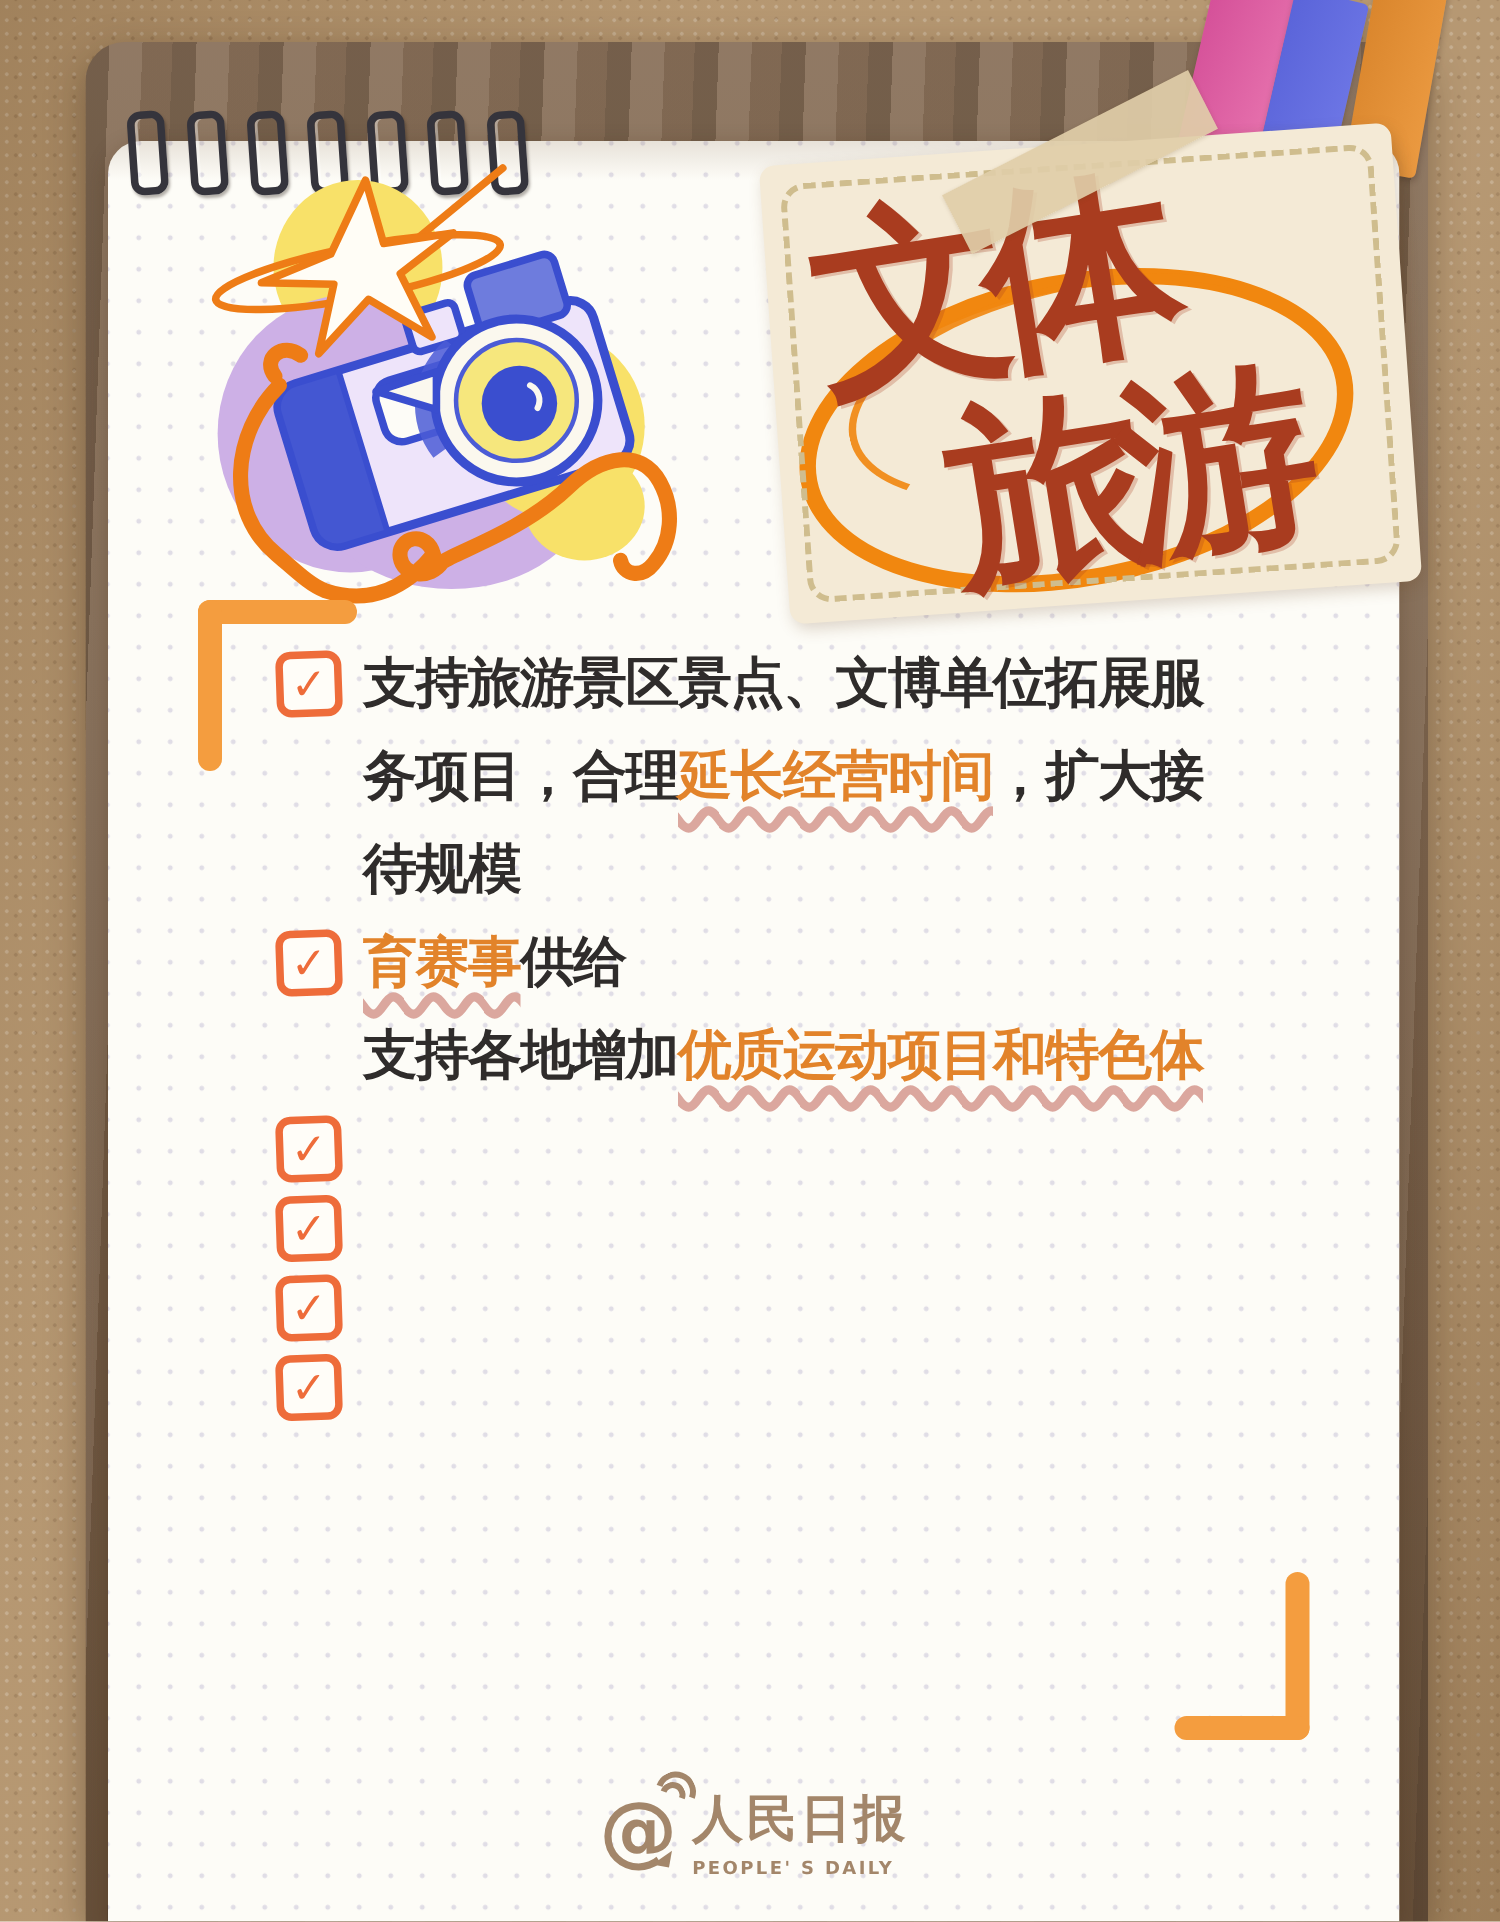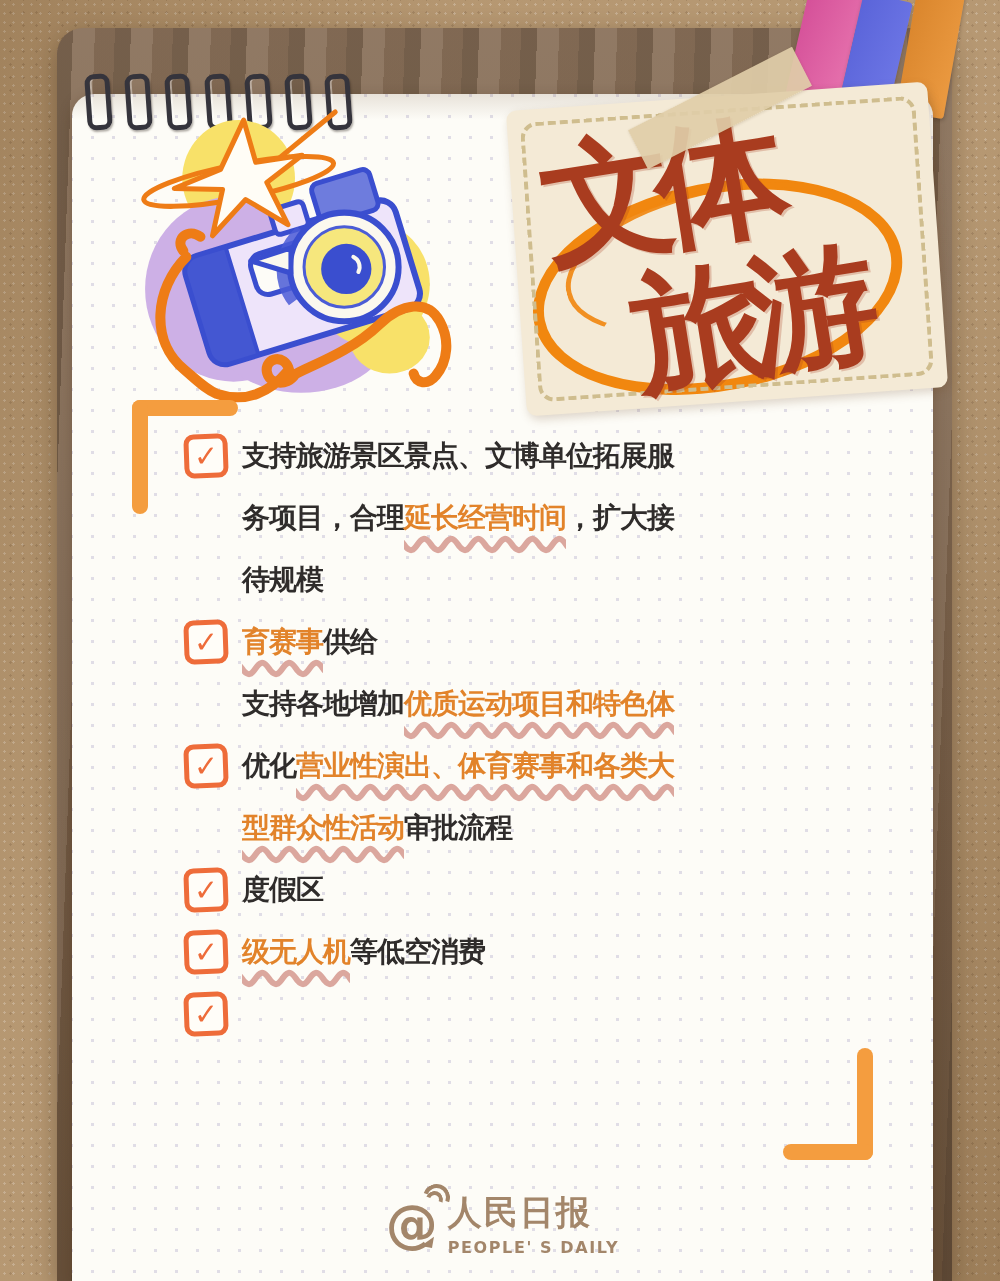--- a/index.html
+++ b/index.html
@@ -84,21 +84,21 @@
 
   
   .checklist{left:184px;top:425px;width:720px;}
   .item{display:flex;gap:14px;align-items:flex-start;}
   .checkbox{
     flex:0 0 auto;width:44px;height:44px;box-sizing:border-box;margin-top:9px;
     border:5px solid #ee6c3a;border-radius:10px;background:#fffdf8;
     color:#ee6c3a;font-size:29px;line-height:34px;text-align:center;font-weight:900;
     transform:rotate(-2deg);
   }
-  .item-text{font-size:28px;font-weight:800;color:#2f2c2b;letter-spacing:-1px;}
+  .item-text{font-size:36px;font-weight:800;color:#2f2c2b;letter-spacing:-1px;}
   .line{height:62px;line-height:62px;white-space:nowrap;}
   .hl{
     color:#e2832a;
     text-decoration-line:underline;
     text-decoration-style:wavy;
     text-decoration-color:#dba79e;
     text-decoration-thickness:6px;
     text-underline-offset:10px;
   }
 
@@ -107,21 +107,21 @@
   .logo{left:72px;width:861px;}
   .logo-at{position:relative;font-size:52px;font-weight:900;line-height:1;}
   .arc{position:absolute;border:4px solid #a3866a;border-radius:50%;
     border-bottom-color:transparent;border-left-color:transparent;transform:rotate(-25deg);}
   .arc1{width:9px;height:9px;right:-5px;top:-7px;}
   .arc2{width:19px;height:19px;right:-12px;top:-14px;}
   .beak{position:absolute;right:-2px;bottom:-6px;width:0;height:0;
     border:8px solid transparent;border-top-color:#a3866a;transform:rotate(-35deg);}
   .logo-col{display:flex;flex-direction:column;}
   .logo-cn{font-size:34px;font-weight:900;letter-spacing:2px;}
-  .logo-en{font-size:16px;font-weight:700;letter-spacing:1.6px;margin-top:2px;}
+  .logo-en{font-size:12px;font-weight:700;letter-spacing:1.6px;margin-top:2px;}
 
   .camera{left:138px;top:108px;}
 </style>
 </head>
 <body>
 
 <div class="abs board"></div>
 
 <div class="abs tab tab-pink"></div>
 <div class="abs tab tab-blue"></div>
@@ -191,35 +191,29 @@
     </div>
     <div class="item">
       <span class="checkbox">✓</span>
       <div class="item-text">
         <div class="line"><span class="hl">育赛事</span><span>供给</span></div>
         <div class="line"><span>支持各地增加</span><span class="hl">优质运动项目和特色体</span></div>
       </div>
     </div>
     <div class="item">
       <span class="checkbox">✓</span>
-      <div class="item-text">
-        <div class="line"><span>优化</span><span class="hl">营业性演出、体育赛事和各类大</span></div>
-        <div class="line"><span class="hl">型群众性活动</span><span>审批流程</span></div>
-      </div>
-    </div>
-    <div class="item">
-      <span class="checkbox">✓</span>
-      <div class="item-text">
-        <div class="line"><span>度假区</span></div>
-      </div>
-    </div>
-    <div class="item">
-      <span class="checkbox">✓</span>
-      <div class="item-text">
-        <div class="line"><span class="hl">级无人机</span><span>等低空消费</span></div>
+    </div>
+    <div class="item">
+      <span class="checkbox">✓</span>
+      <div class="item-text">
+      </div>
+    </div>
+    <div class="item">
+      <span class="checkbox">✓</span>
+      <div class="item-text">
       </div>
     </div>
     <div class="item">
       <span class="checkbox">✓</span>
     </div>
   </div>
 
 <div class="abs logo">
   <div class="logo-at">
     <span>@</span>

